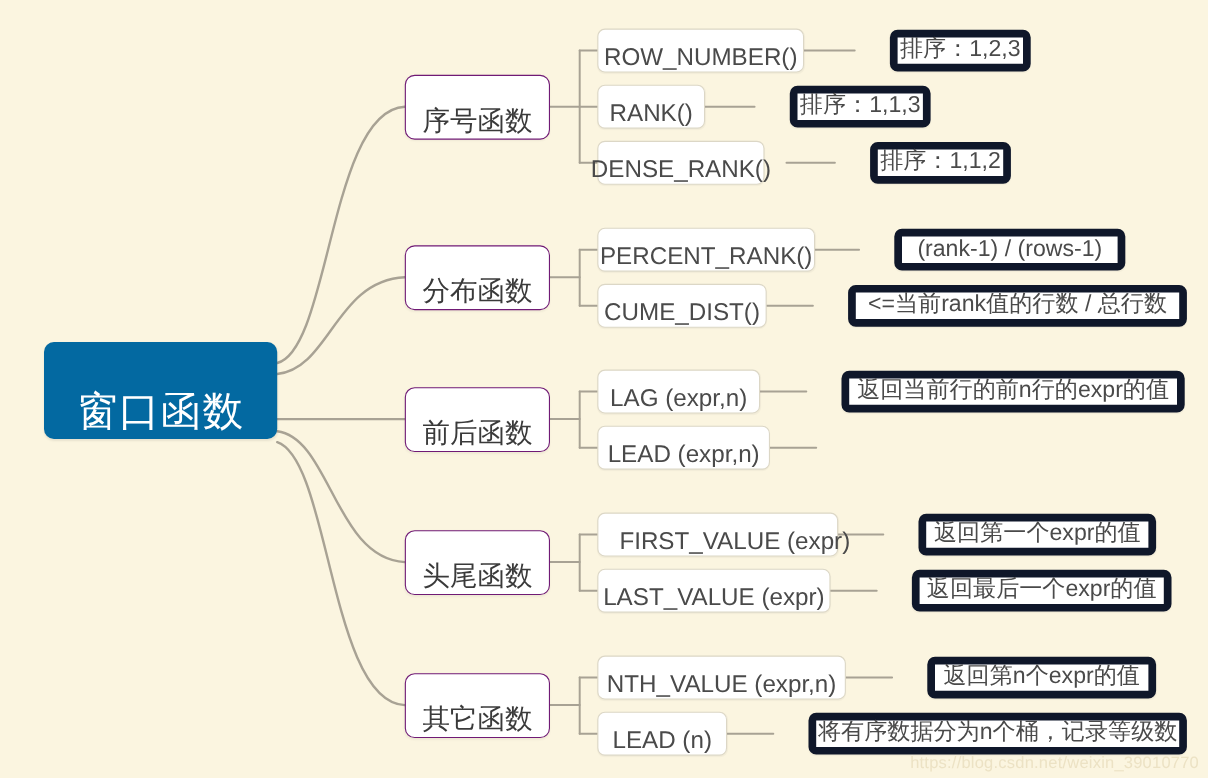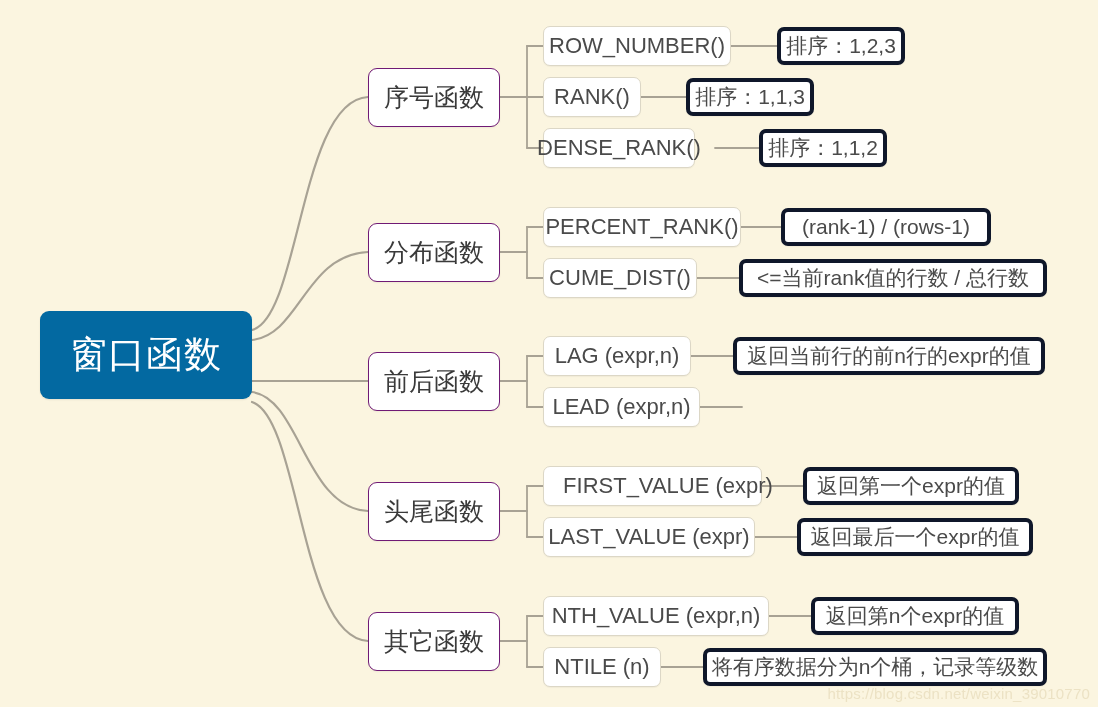--- a/index.html
+++ b/index.html
@@ -24,21 +24,21 @@
     left: 0;
     top: 0;
     width: 1098px;
     height: 707px;
     pointer-events: none;
   }
   .node {
     position: absolute;
     box-sizing: border-box;
     display: flex;
-    align-items: center;
+    align-items: flex-end;
     justify-content: center;
     white-space: nowrap;
   }
   .root-node {
     background: #0369a1;
     color: #ffffff;
     border-radius: 9px;
     font-size: 37px;
     letter-spacing: 1px;
     box-shadow: 0 1px 2px rgba(0,0,0,0.08);
@@ -56,25 +56,26 @@
     color: #4a4a4a;
     border: 1px solid #dcd7c6;
     border-radius: 7px;
     font-size: 22px;
     padding: 0 12px;
     box-shadow: 0 1px 1px rgba(0,0,0,0.04);
   }
   .desc-node {
     background: #ffffff;
     color: #4a4a4a;
-    border: 4px solid #0f172a;
+    border: 7px solid #0f172a;
     border-radius: 7px;
     font-size: 21px;
     padding: 0 12px;
     box-shadow: 0 1px 1px rgba(0,0,0,0.04);
+    margin-left: 32px;
   }
   .watermark {
     position: absolute;
     right: 8px;
     bottom: 5px;
     font-size: 15px;
     color: #ece2c4;
     letter-spacing: 0.2px;
     white-space: nowrap;
   }
@@ -208,21 +209,21 @@
   <div class="node branch-node" style="left:368px; top:612px; width:132px; height:59px;">
     <span>其它函数</span>
   </div>
   <div class="node func-node" style="left:543px; top:596px; width:226px; height:40px;">
     <span>NTH_VALUE (expr,n)</span>
   </div>
   <div class="node desc-node" style="left:811px; top:597px; width:208px; height:38px;">
     <span>返回第n个expr的值</span>
   </div>
   <div class="node func-node" style="left:543px; top:647px; width:118px; height:40px;">
-    <span>NTILE (n)</span>
+    <span>LEAD (n)</span>
   </div>
   <div class="node desc-node" style="left:703px; top:648px; width:344px; height:38px;">
     <span>将有序数据分为n个桶，记录等级数</span>
   </div>
 
   <div class="watermark">https://blog.csdn.net/weixin_39010770</div>
 
 </div>
 
 </body></html>

